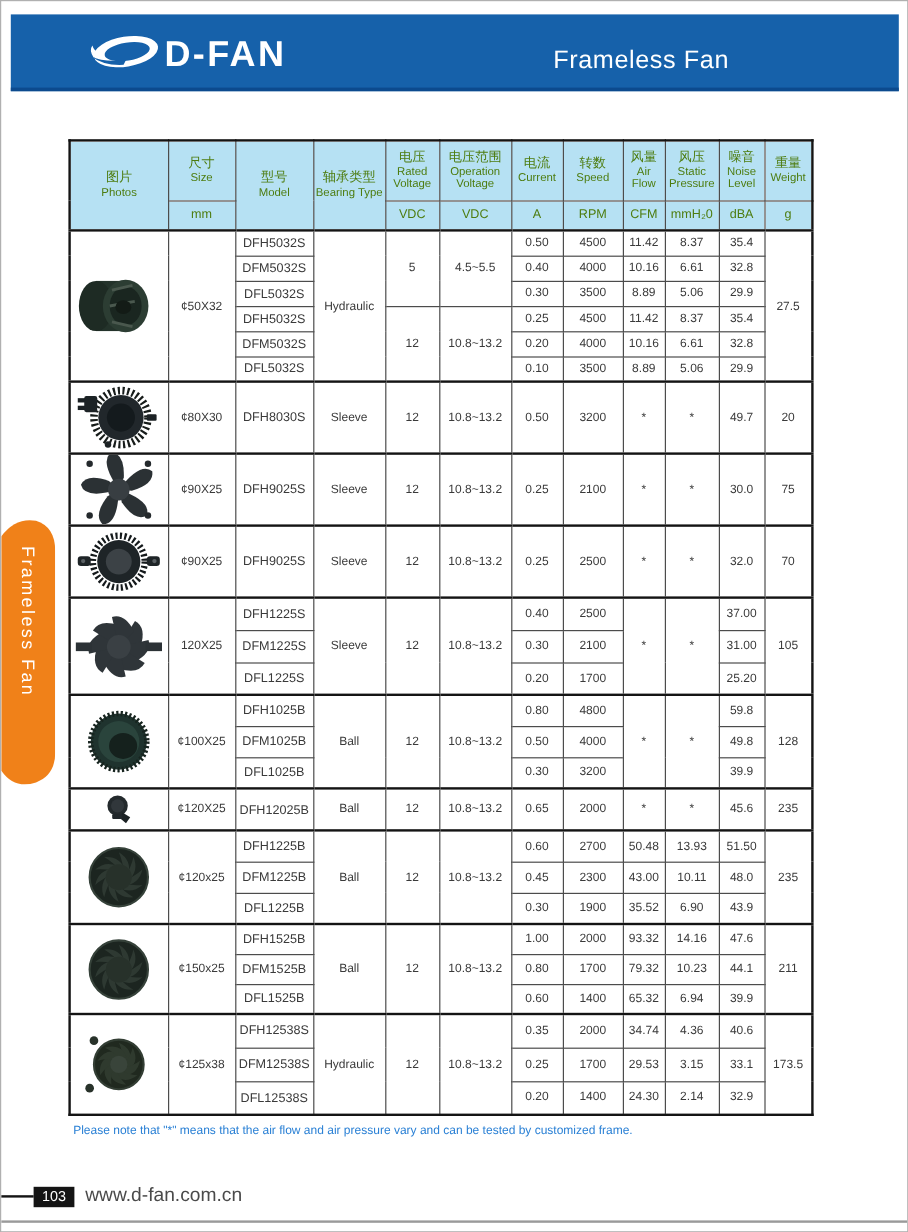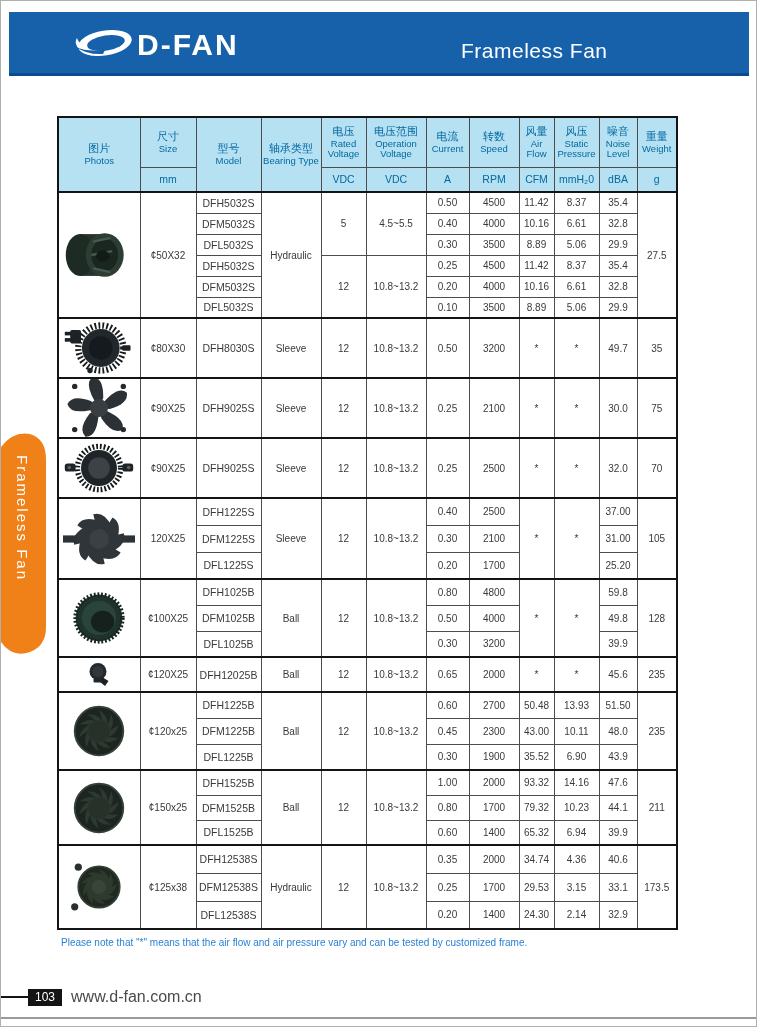--- a/index.html
+++ b/index.html
@@ -16,21 +16,21 @@
   
   .side-tab{position:absolute;left:0;top:430px;width:45px;height:228px;}
   .side-tab span{position:absolute;left:13px;top:24px;color:#fff;font-size:15px;
                  writing-mode:vertical-rl;letter-spacing:2px;}
   
   table.spec{position:absolute;left:56px;top:115px;border-collapse:collapse;
              table-layout:fixed;width:619px;}
   .spec th,.spec td{border:1px solid #4c4c4c;text-align:center;vertical-align:middle;
                     padding:0 1px;overflow:hidden;}
   table.spec{border:2px solid #141414;}
-  .spec thead th{background:#b6e1f3;font-weight:normal;color:#0369a1;}
+  .spec thead th{background:#b6e1f3;font-weight:normal;color:#4d7c0f;}
   .spec tr.hrow1{height:50px;}
   .spec tr.hrow2{height:25px;}
   .spec tr.hrow2 th{font-size:10.5px;border-bottom:2px solid #141414;}
   .h-zh{font-size:11px;line-height:1.25;}
   .h-en{font-size:9.5px;line-height:1.1;}
   .spec td{font-size:10px;color:#3a3a3a;background:#fff;}
   .spec td.model{font-size:10.5px;}
   .spec tr.blkstart td{border-top:2px solid #141414;}
   tr.b0{height:21px;} tr.b1{height:57px;} tr.b2{height:58px;} tr.b3{height:58px;}
   tr.b4{height:27px;} tr.b5{height:26px;} tr.b6{height:35px;} tr.b7{height:26px;}
@@ -234,21 +234,21 @@
           <td class="size">¢80X30</td>
           <td class="model">DFH8030S</td>
           <td class="bearing">Sleeve</td>
           <td class="rated">12</td>
           <td class="range">10.8~13.2</td>
           <td class="current">0.50</td>
           <td class="speed">3200</td>
           <td class="airflow">*</td>
           <td class="pressure">*</td>
           <td class="noise">49.7</td>
-          <td class="weight">35</td>
+          <td class="weight">20</td>
         </tr>
         <tr class="b2 blkstart">
           <td class="photo">
             <svg viewBox="0 0 80 64">
               <path d="M40 32 Q60 6 71 15 Q73 27 52 33 Z" fill="#2b3134" transform="rotate(0.0 40 32)"></path>
               <path d="M40 32 Q60 6 71 15 Q73 27 52 33 Z" fill="#2b3134" transform="rotate(72.0 40 32)"></path>
               <path d="M40 32 Q60 6 71 15 Q73 27 52 33 Z" fill="#2b3134" transform="rotate(144.0 40 32)"></path>
               <path d="M40 32 Q60 6 71 15 Q73 27 52 33 Z" fill="#2b3134" transform="rotate(216.0 40 32)"></path>
               <path d="M40 32 Q60 6 71 15 Q73 27 52 33 Z" fill="#2b3134" transform="rotate(288.0 40 32)"></path>
               <circle cx="40" cy="32" r="10" fill="#383e42"></circle>

